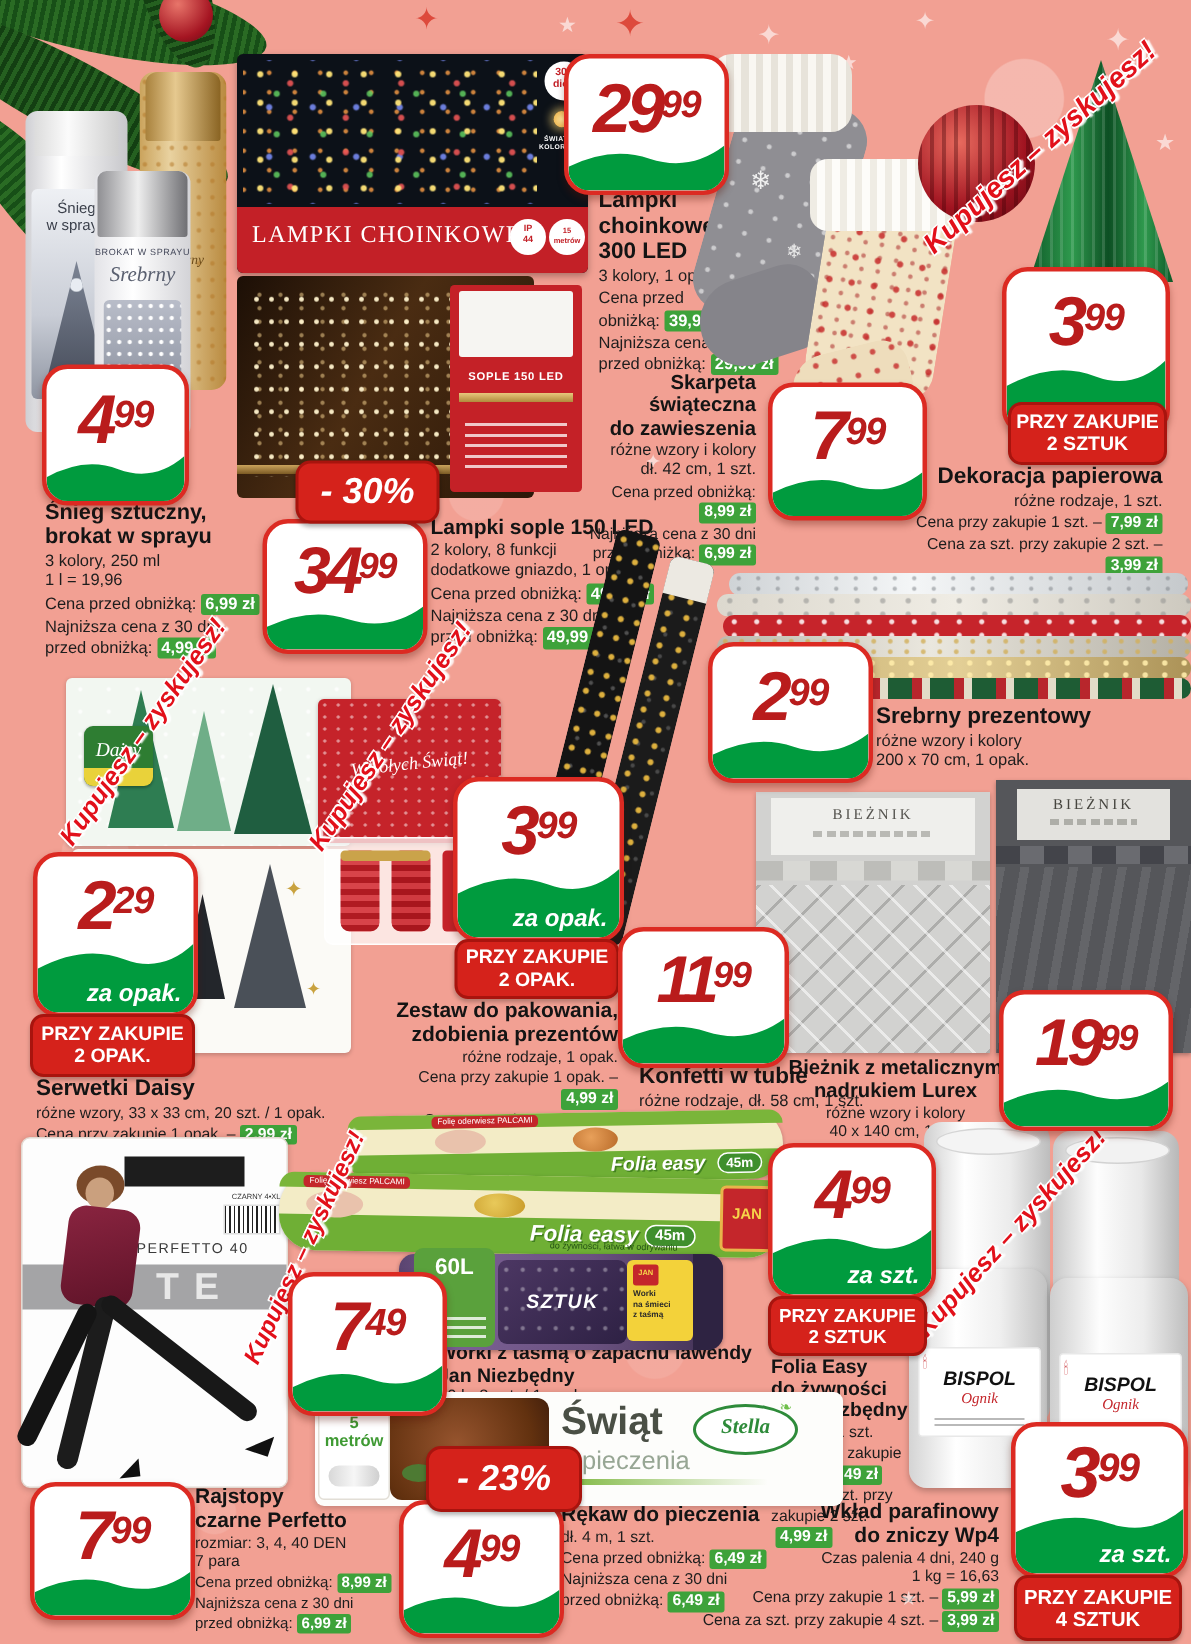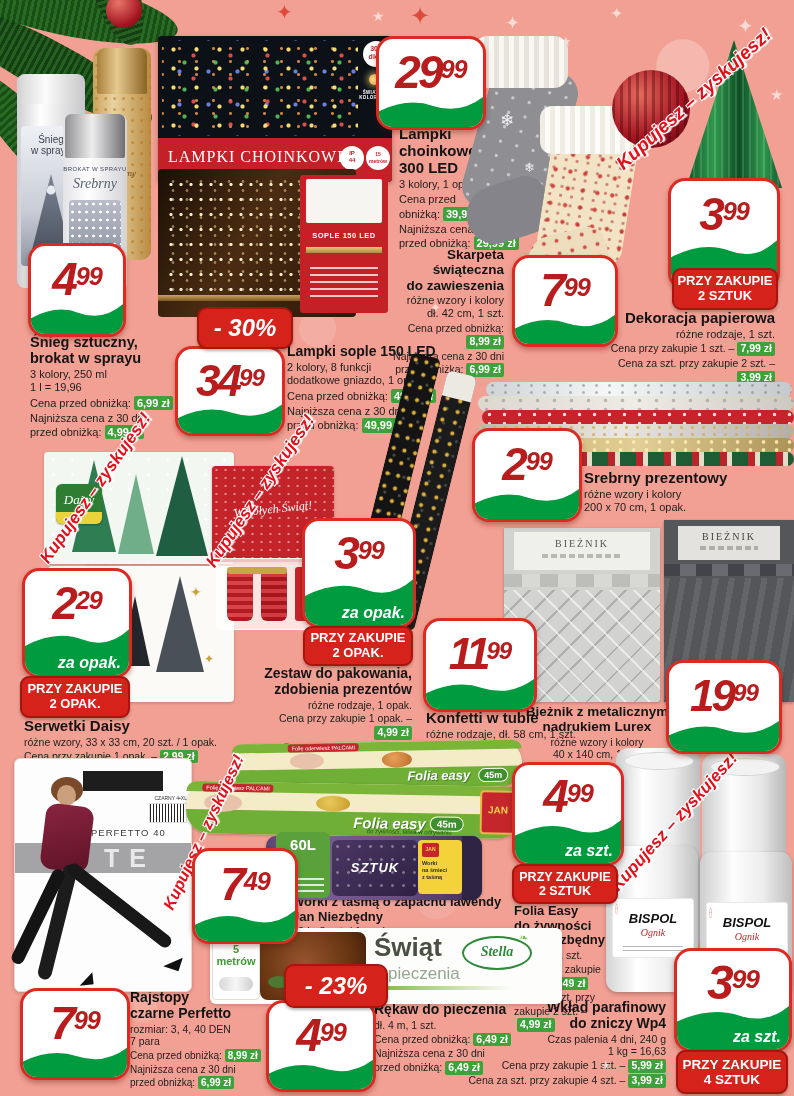--- a/index.html
+++ b/index.html
@@ -140,21 +140,21 @@
     <div class="name pre" style="font-size:15px">Lampki
 choinkowe
 300 LED</div>
     <div class="det" style="font-size:11px">3 kolory, 1 opak.</div>
     <div class="rowl" style="font-size:11px"><span class="pre">Cena przed
 obniżką:</span><span class="chip">39,99 zł</span></div>
     <div class="rowl" style="font-size:11px"><span class="pre">Najniższa cena z 30 dni
 przed obniżką:</span><span class="chip">29,99 zł</span></div>
   </div>
 
-  <div class="img" style="left:158px;top:169px;width:198px;height:148px;border-radius:4px;background:linear-gradient(120deg,#1c0f06,#4a2c12 45%,#2a1708)">
+  <div class="img" style="left:158px;top:184px;width:198px;height:148px;border-radius:4px;background:linear-gradient(120deg,#1c0f06,#4a2c12 45%,#2a1708)">
     <div class="shape" style="left:8px;top:8px;width:138px;height:126px;background-image:radial-gradient(circle,rgba(255,243,205,.95) 1.2px,transparent 2px),radial-gradient(circle,rgba(255,220,150,.5) 1px,transparent 1.8px);background-size:10px 15px,14px 9px"></div>
     <div class="shape" style="left:0;top:126px;width:160px;height:6px;background:linear-gradient(#caa35c,#7c5a24)"></div>
     <div class="shape" style="left:142px;top:6px;width:88px;height:138px;background:#c42127;border-radius:3px">
       <div class="shape" style="left:6px;top:4px;width:76px;height:44px;background:#f6f5f2;border-radius:2px"></div>
       <div style="position:absolute;left:0;top:56px;width:88px;text-align:center;color:#fff;font-size:7.5px;font-weight:bold;letter-spacing:.5px">SOPLE 150 LED</div>
       <div class="shape" style="left:6px;top:72px;width:76px;height:6px;background:linear-gradient(#e8c87c,#b08a3c)"></div>
       <div class="shape" style="left:10px;top:88px;width:68px;height:34px;background:repeating-linear-gradient(0deg,rgba(255,255,255,.75) 0 2px,transparent 2px 7px)"></div>
     </div>
   </div>
   <div class="discbadge" style="left:197px;top:307px;width:92px;height:38px;font-size:24px;z-index:7">
@@ -316,21 +316,21 @@
     <div class="shape" style="left:80px;top:4px;width:30px;height:262px;transform:rotate(14deg);transform-origin:top left;border-radius:6px;background:radial-gradient(circle,rgba(232,184,64,.95) 1.5px,transparent 2.5px),radial-gradient(circle,rgba(255,255,255,.25) 1px,transparent 1.8px),#141414;background-size:11px 13px,15px 19px,100% 100%">
       <div class="shape" style="left:2px;bottom:2px;width:26px;height:40px;background:#f5f4f0;border-radius:3px">
           <div class="shape" style="left:0;top:14px;width:26px;height:8px;background:#c5232a"></div>
         </div>
     </div>
     <div class="shape" style="left:116px;top:22px;width:30px;height:262px;transform:rotate(14deg);transform-origin:top left;border-radius:6px;background:radial-gradient(circle,rgba(232,184,64,.95) 1.5px,transparent 2.5px),radial-gradient(circle,rgba(255,255,255,.2) 1px,transparent 1.8px),#1b1b1b;background-size:13px 11px,17px 15px,100% 100%">
       <div class="shape" style="left:0;top:0;width:30px;height:26px;background:#ece9e2;border-radius:6px 6px 0 0"></div>
     </div>
     <div class="shape" style="left:0;top:216px;width:70px;height:86px;background:radial-gradient(circle,rgba(232,184,64,.9) 1.6px,transparent 2.6px),radial-gradient(circle,rgba(200,150,40,.7) 1.2px,transparent 2px);background-size:13px 15px,9px 11px"></div>
   </div>
-  <div class="pricebadge" style="left:423px;top:618px;width:108px;height:88px">
+  <div class="pricebadge" style="left:412px;top:618px;width:108px;height:88px">
     <svg class="wave" viewBox="0 0 100 100" preserveAspectRatio="none">
         <path d="M0,100 L0,82 Q28,66 52,76 Q78,86 100,66 L100,100 Z" fill="#009b3e"></path>
       </svg>
     <div class="pnum" style="font-size:44px;top:11px;letter-spacing:-4px"><span>11</span><span class="cents">99</span></div>
   </div>
   <div class="tblock" style="left:426px;top:710px;width:175px">
     <div class="name" style="font-size:15px">Konfetti w tubie</div>
     <div class="det" style="font-size:11px">różne rodzaje, dł. 58 cm, 1 szt.</div>
   </div>
 

